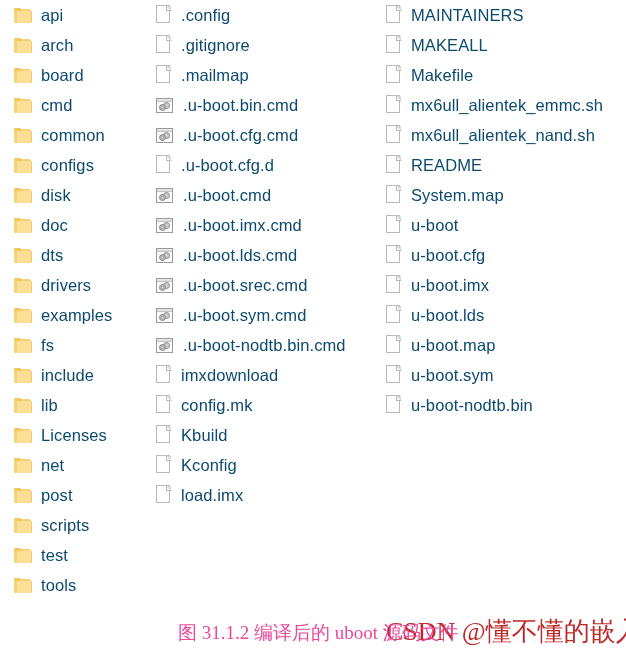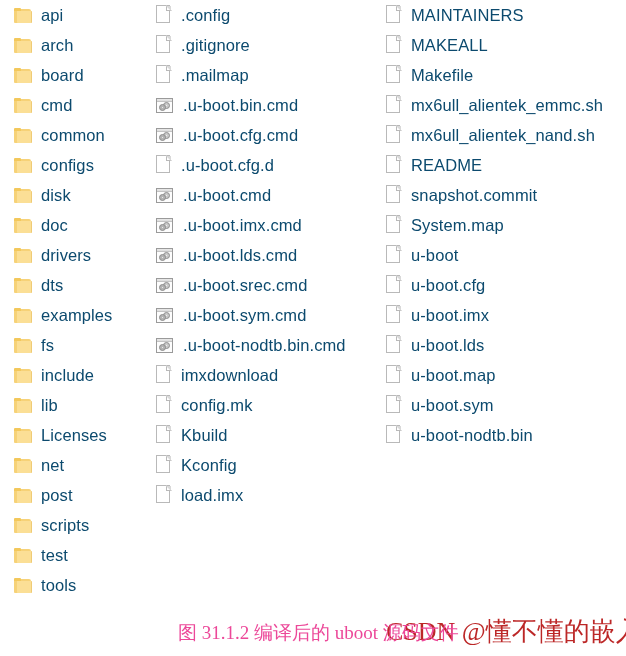--- a/index.html
+++ b/index.html
@@ -260,29 +260,29 @@
           <span class="front"></span>
         </span>
         <span class="entry-label">doc</span>
       </div>
       <div class="entry">
         <span class="icon ico-folder">
           <span class="back"></span>
           <span class="tab"></span>
           <span class="front"></span>
         </span>
+        <span class="entry-label">dts</span>
+      </div>
+      <div class="entry">
+        <span class="icon ico-folder">
+          <span class="back"></span>
+          <span class="tab"></span>
+          <span class="front"></span>
+        </span>
         <span class="entry-label">drivers</span>
-      </div>
-      <div class="entry">
-        <span class="icon ico-folder">
-          <span class="back"></span>
-          <span class="tab"></span>
-          <span class="front"></span>
-        </span>
-        <span class="entry-label">dts</span>
       </div>
       <div class="entry">
         <span class="icon ico-folder">
           <span class="back"></span>
           <span class="tab"></span>
           <span class="front"></span>
         </span>
         <span class="entry-label">examples</span>
       </div>
       <div class="entry">
@@ -545,28 +545,20 @@
         </span>
         <span class="entry-label">mx6ull_alientek_nand.sh</span>
       </div>
       <div class="entry">
         <span class="icon ico-doc">
           <span class="sheet"></span>
           <span class="foldline"></span>
           <span class="fold"></span>
         </span>
         <span class="entry-label">README</span>
-      </div>
-      <div class="entry">
-        <span class="icon ico-doc">
-          <span class="sheet"></span>
-          <span class="foldline"></span>
-          <span class="fold"></span>
-        </span>
-        <span class="entry-label">snapshot.commit</span>
       </div>
       <div class="entry">
         <span class="icon ico-doc">
           <span class="sheet"></span>
           <span class="foldline"></span>
           <span class="fold"></span>
         </span>
         <span class="entry-label">System.map</span>
       </div>
       <div class="entry">

